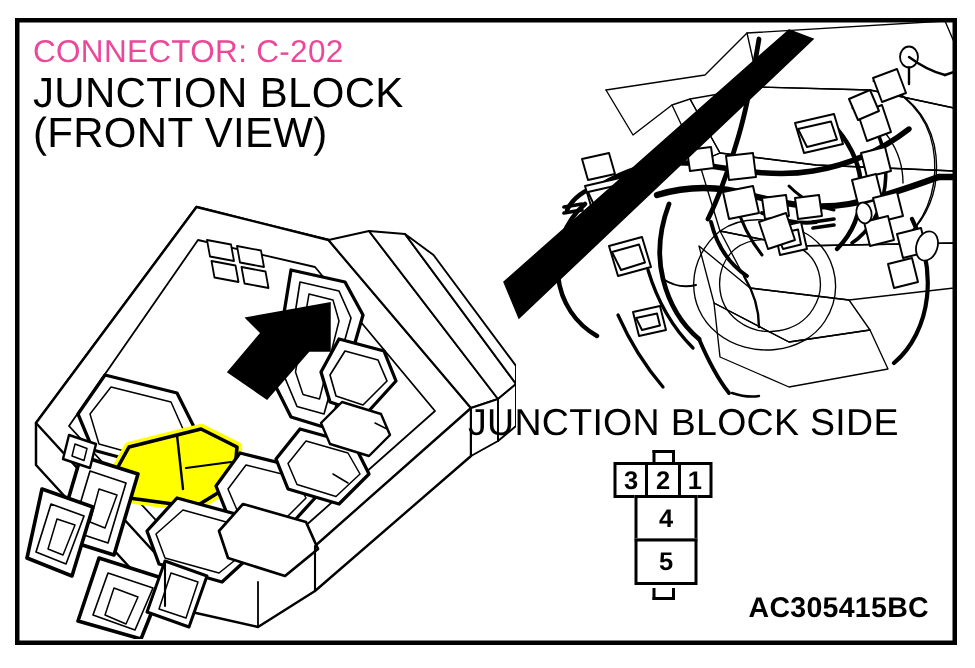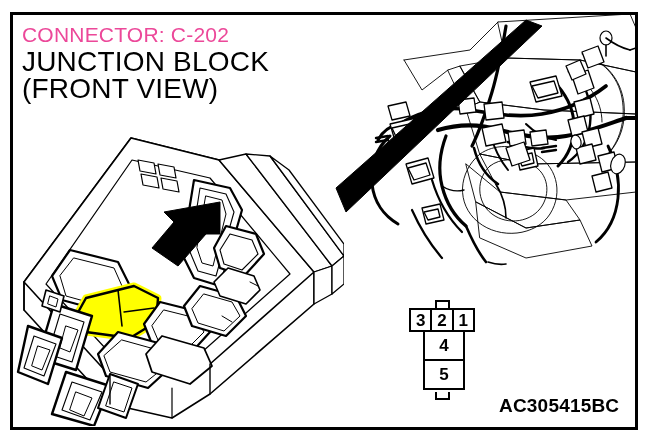--- a/index.html
+++ b/index.html
@@ -369,20 +369,21 @@
         <path d="M158,248 C164,250 170,251 176,250" stroke-width="1.6"></path>
         <path d="M166,170 C172,180 176,192 176,204" stroke-width="1.6"></path>
       </g>
 
       <g>
         <path d="M196,6 L212,12 L16,198 L6,174 Z" fill="#000000" stroke="#000000" stroke-width="1"></path>
       </g>
     </svg>
   </div>
 
+  <div class="jb-side-label">JUNCTION BLOCK SIDE</div>
 
   <div class="pinmap">
     <div class="pin-tab-top"></div>
 
     <div class="pin-row-top">
       <div class="pin-cell">3</div>
       <div class="pin-cell">2</div>
       <div class="pin-cell">1</div>
     </div>
 

